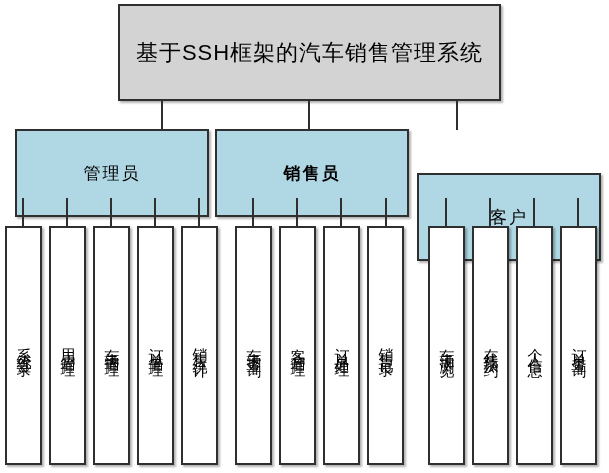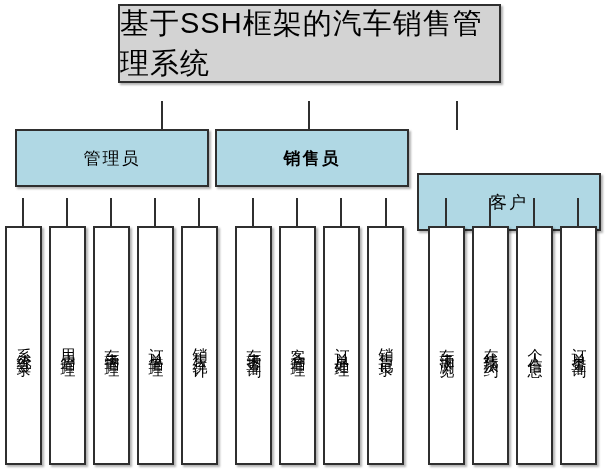--- a/index.html
+++ b/index.html
@@ -20,27 +20,27 @@
     box-sizing: border-box;
     border: 2px solid #2f2f2f;
     display: flex;
     align-items: center;
     justify-content: center;
     box-shadow: 2px 2px 2px rgba(0,0,0,0.30);
     color: #000000;
   }
   .root {
     left: 118px; top: 4px;
-    width: 383px; height: 79px;
+    width: 383px; height: 97px;
     background: #d3d3d3;
-    font-size: 29px;
+    font-size: 22px;
     letter-spacing: 1px;
   }
   .role {
-    top: 129px; height: 58px;
+    top: 129px; height: 88px;
     background: #b0d8e4;
     font-size: 17px;
     letter-spacing: 2px;
   }
   .role-admin    { left: 15px;  width: 194px; }
   .role-sales    { left: 215px; width: 194px; font-weight: bold; }
   .role-customer { left: 417px; width: 184px; margin-top: 44px; }
   .leaf {
     top: 226px;
     width: 37px; height: 239px;

